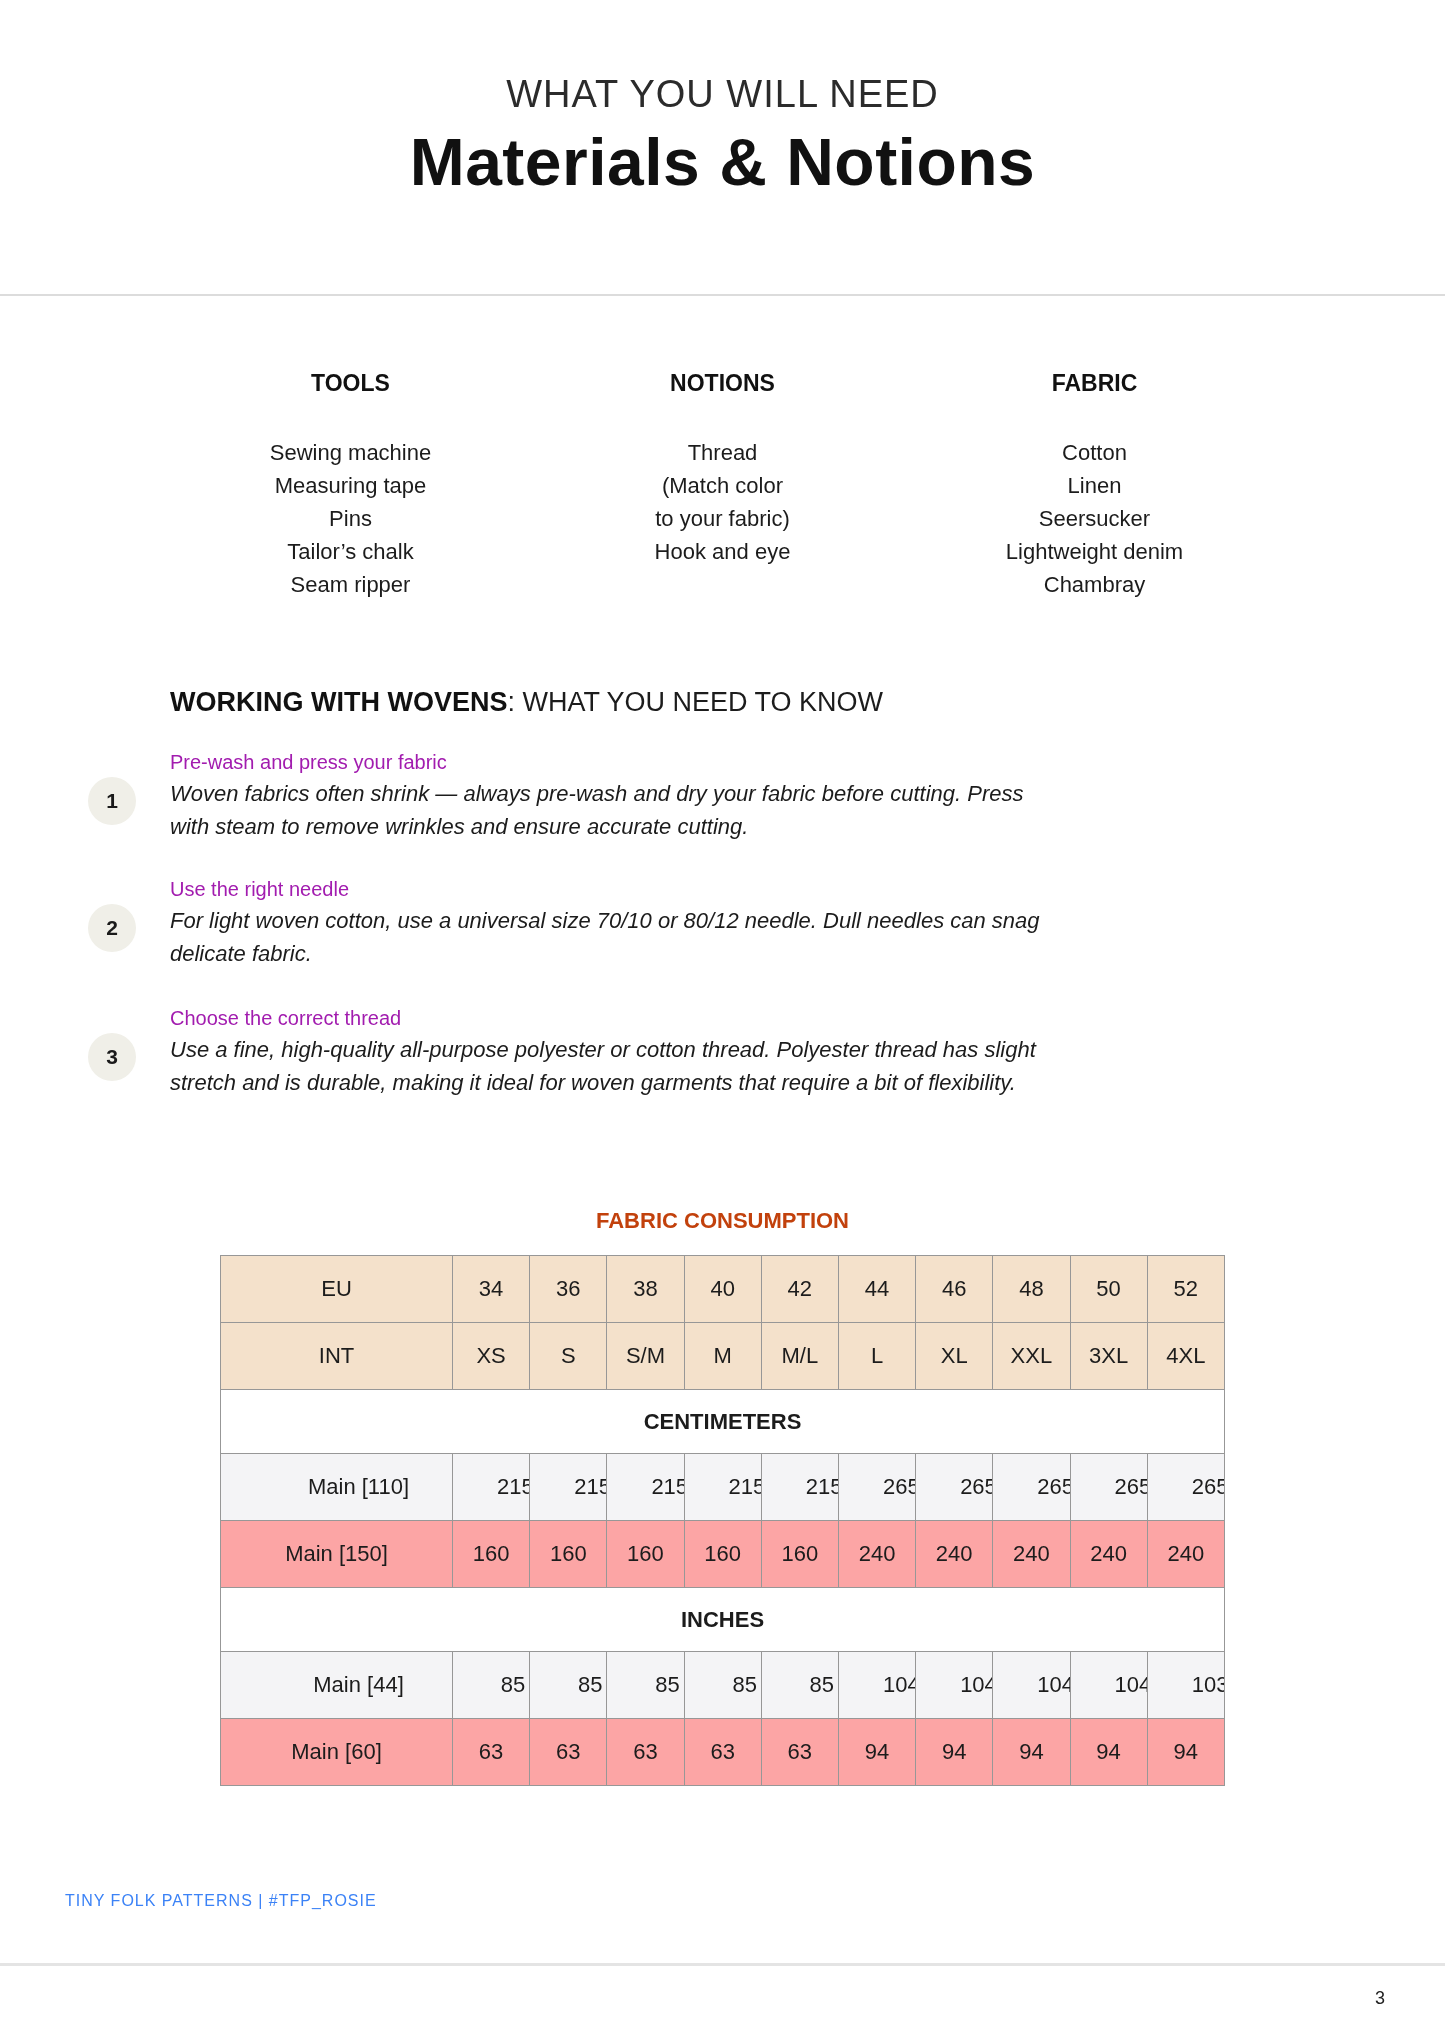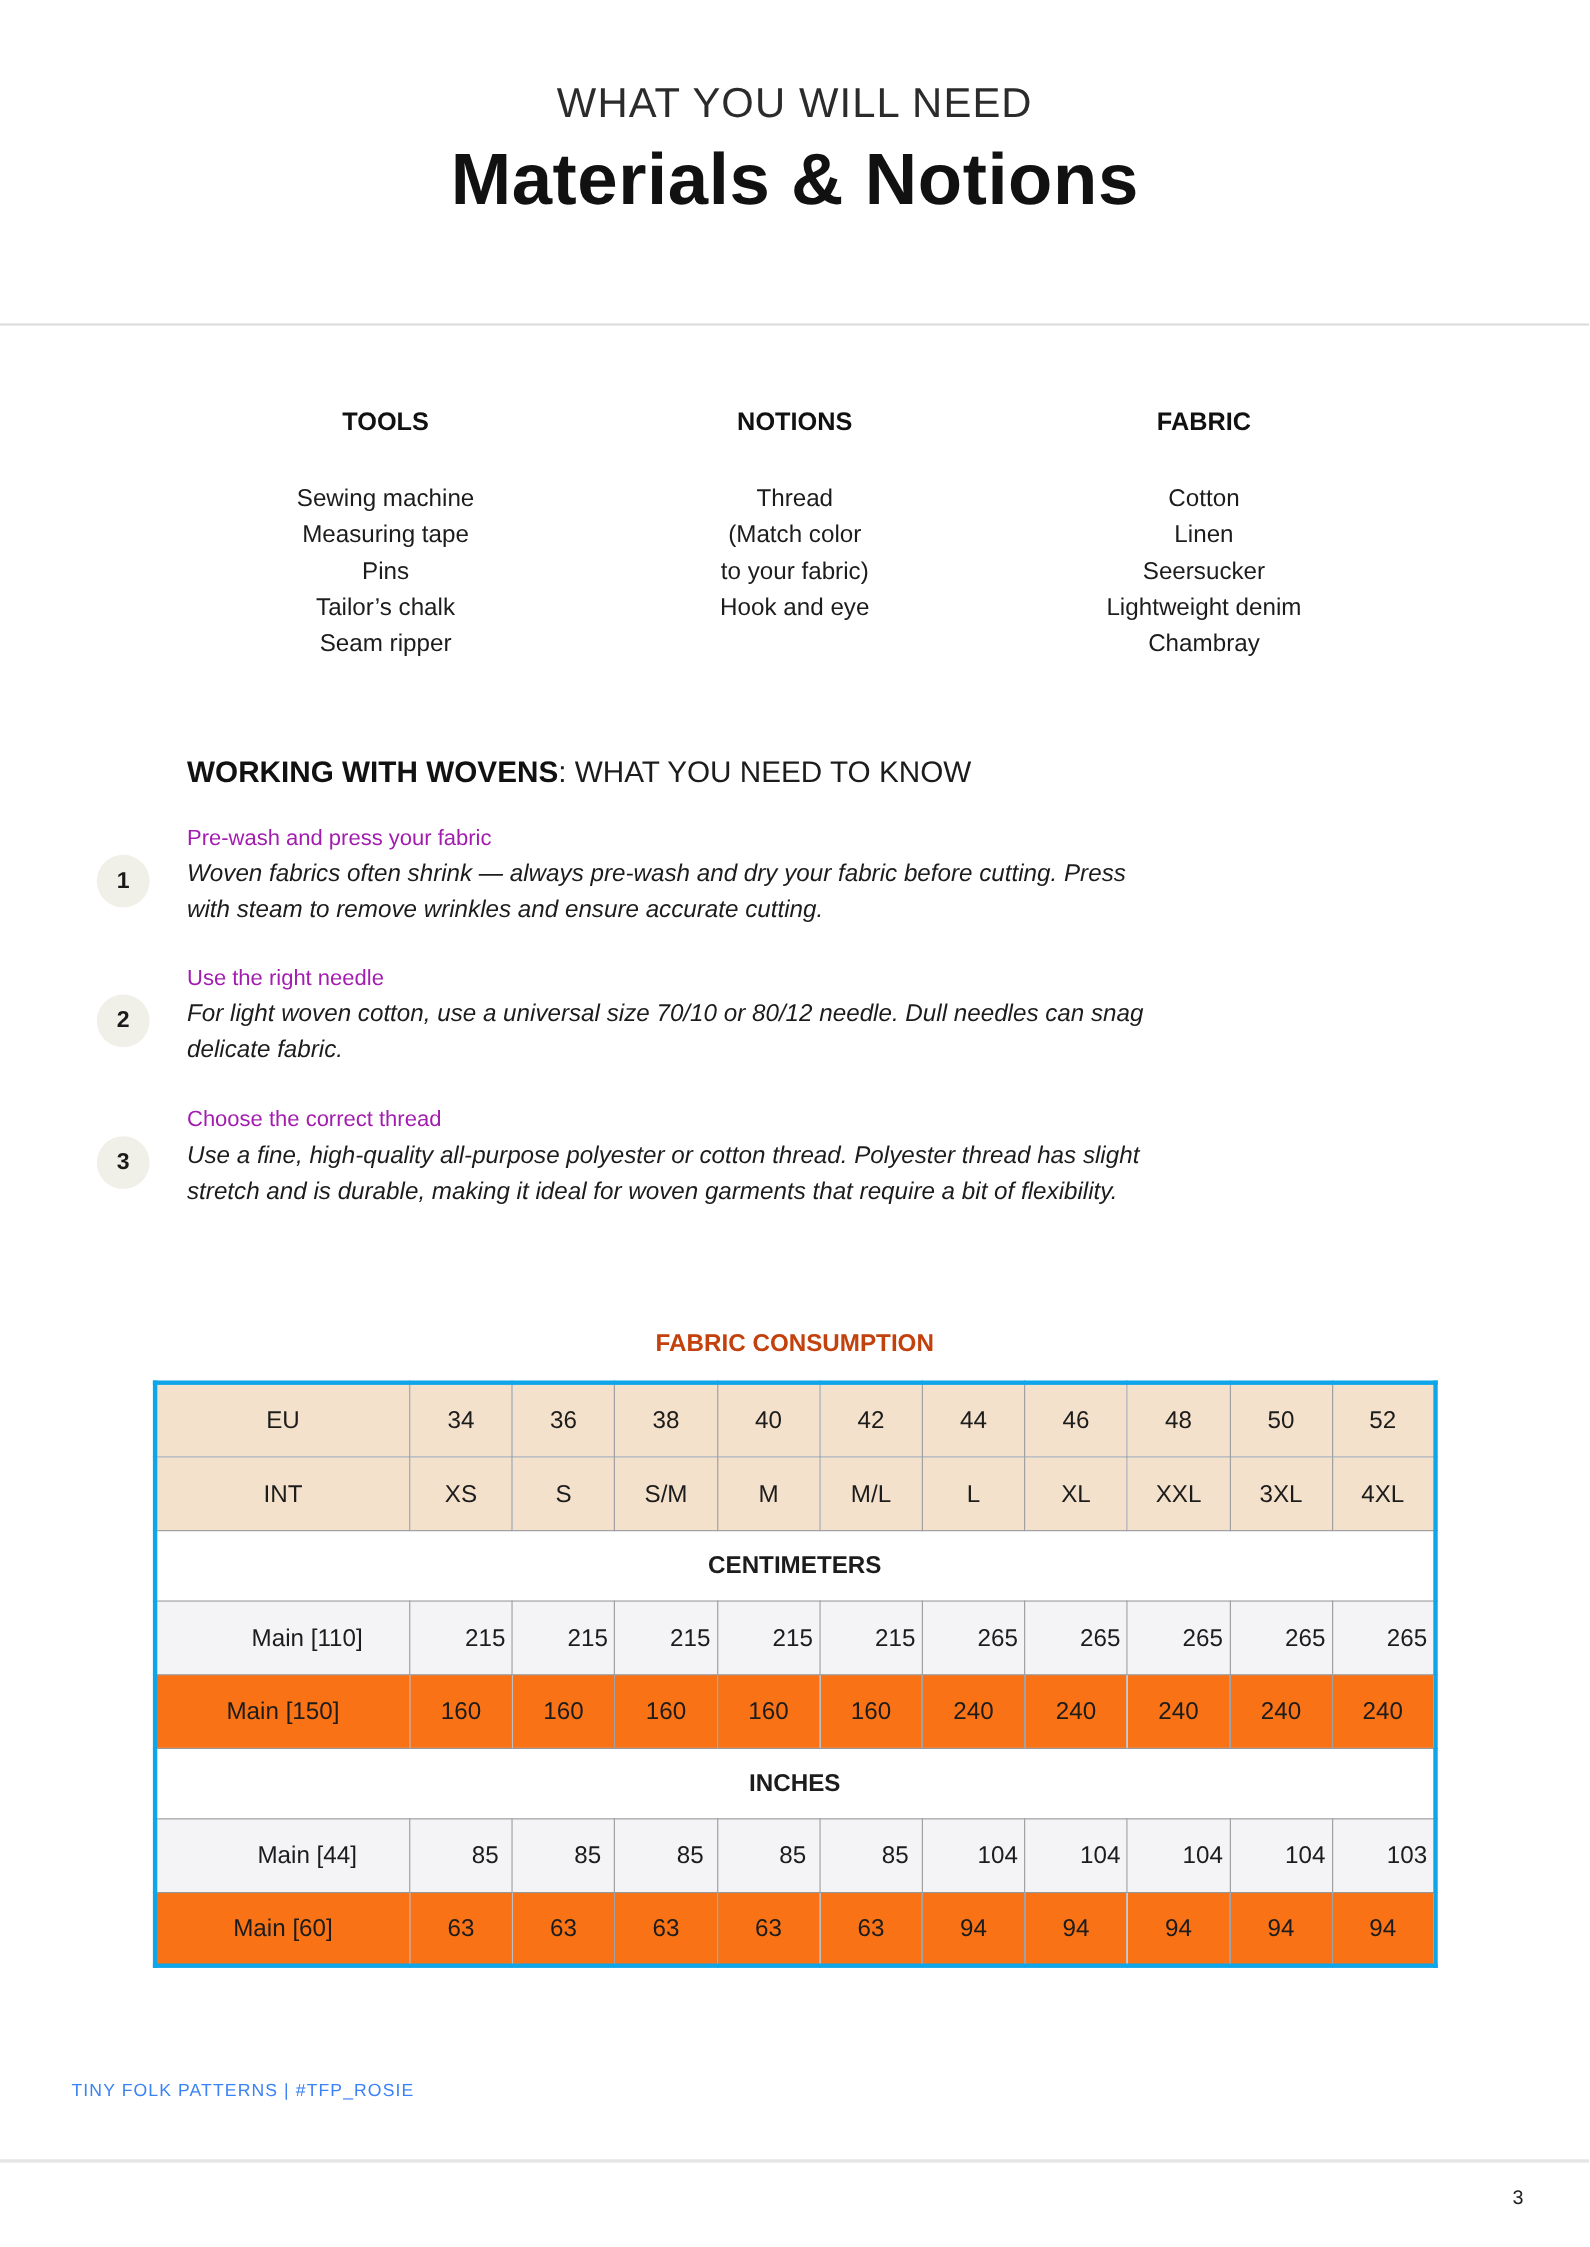--- a/index.html
+++ b/index.html
@@ -35,36 +35,36 @@
     border-radius:50%; background:#f0efe8; color:#1a1a1a;
     display:flex; align-items:center; justify-content:center;
     font-size:21px; font-weight:700;
   }
   .tip-content { flex:1; }
   .tip-title { font-size:20px; line-height:30px; font-weight:400; color:#a21caf; }
   .tip-body { font-size:22px; line-height:33px; white-space:pre-line; color:#1c1c1c;font-style:italic; }
   
   .table-title { margin-top:108px; text-align:center; font-size:22px; line-height:28px; font-weight:700; color:#c2410c; }
   table.consumption {
-    margin:20px auto 0 auto; width:1168px; table-layout:fixed;
-    border-collapse:collapse; border:4px solid #0ea5e9;
+    margin:20px auto 0 auto; width:1005px; table-layout:fixed;
+    border-collapse:collapse; border:1px solid #0ea5e9;
     font-size:22px; color:#1c1c1c;
   }
   table.consumption th, table.consumption td {
     border:1px solid #979797; text-align:center; vertical-align:middle;
     overflow:hidden;
   }
   table.consumption th { width:232px; font-weight:400; }
   .size-row th, .size-row td { background:#f4e1cb; height:67px; border-color:#8c8c8c; }
   .size-row th { font-weight:700; }
   .section-row td {
     background:#ffffff; height:64px; font-weight:700;
     border-top:2px solid #8a8a8a; border-bottom:2px solid #8a8a8a;
   }
-  .data-row th, .data-row td { height:67px; background:#f97316; }
+  .data-row th, .data-row td { height:67px; background:#fca5a5; }
   .data-row.shaded th, .data-row.shaded td { background:#f4f4f6;padding-left:44px; }
   
   .footer-divider { position:absolute; top:1963px; left:0; width:100%; border:none; border-top:3px solid #e4e4e4; }
   .footer-text {
     position:absolute; top:1892px; left:65px; font-size:16px; letter-spacing:1px; color:#3b82f6;
   }
   .page-number { position:absolute; top:1988px; right:60px; font-size:18px; color:#222222; }
 </style>
 </head>
 <body>

